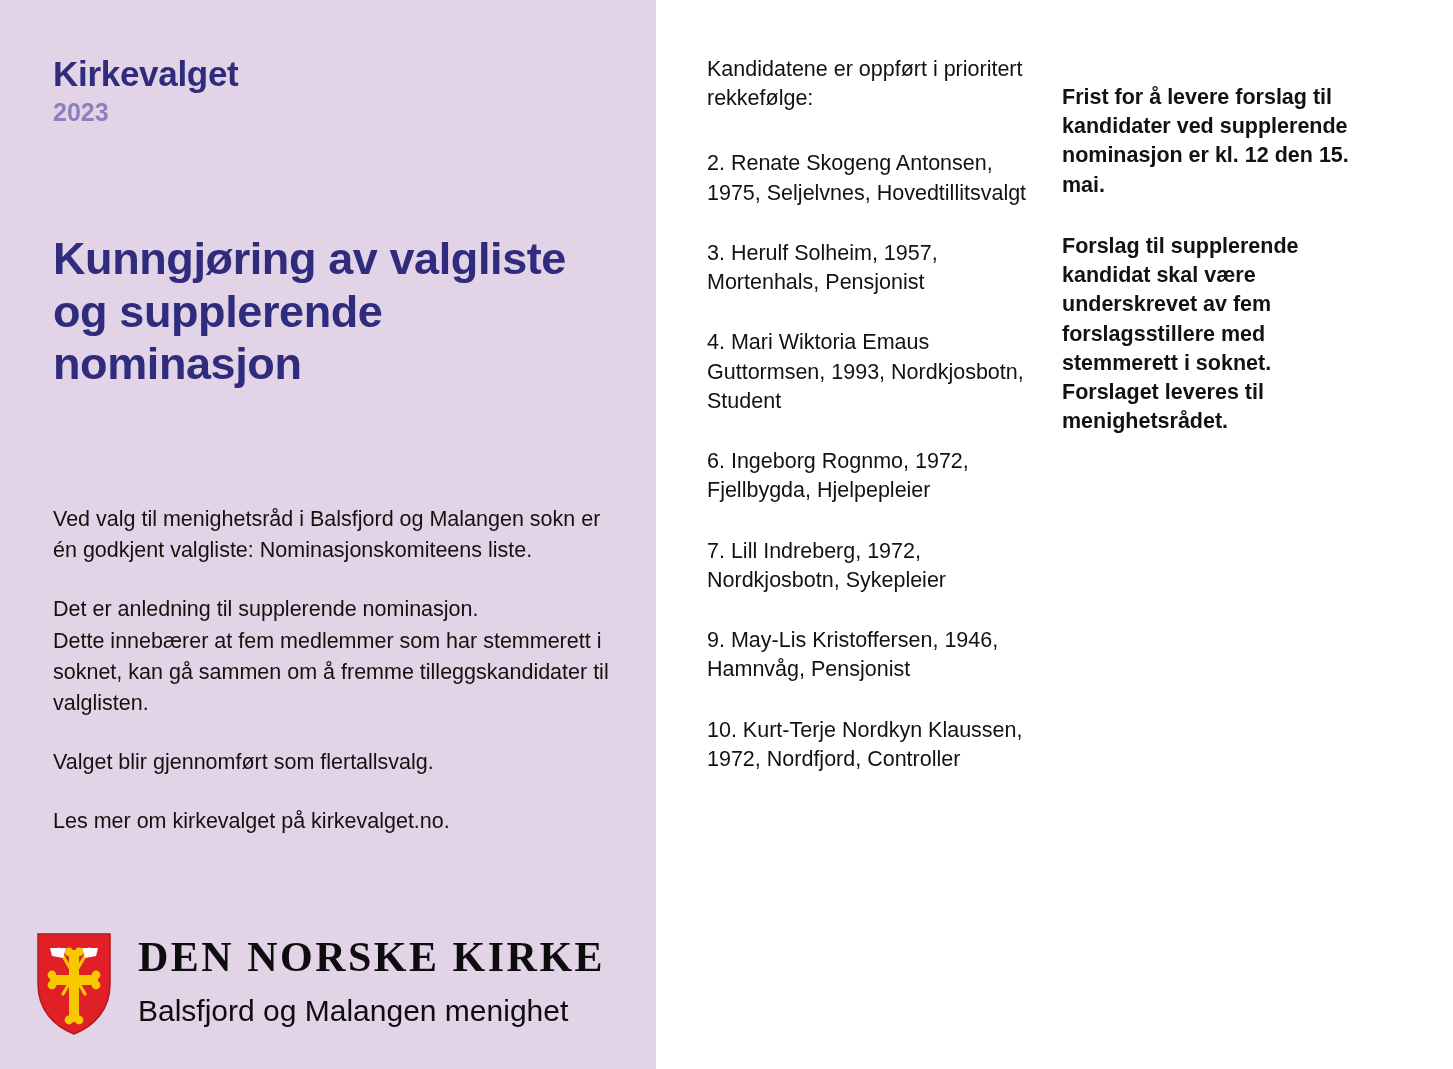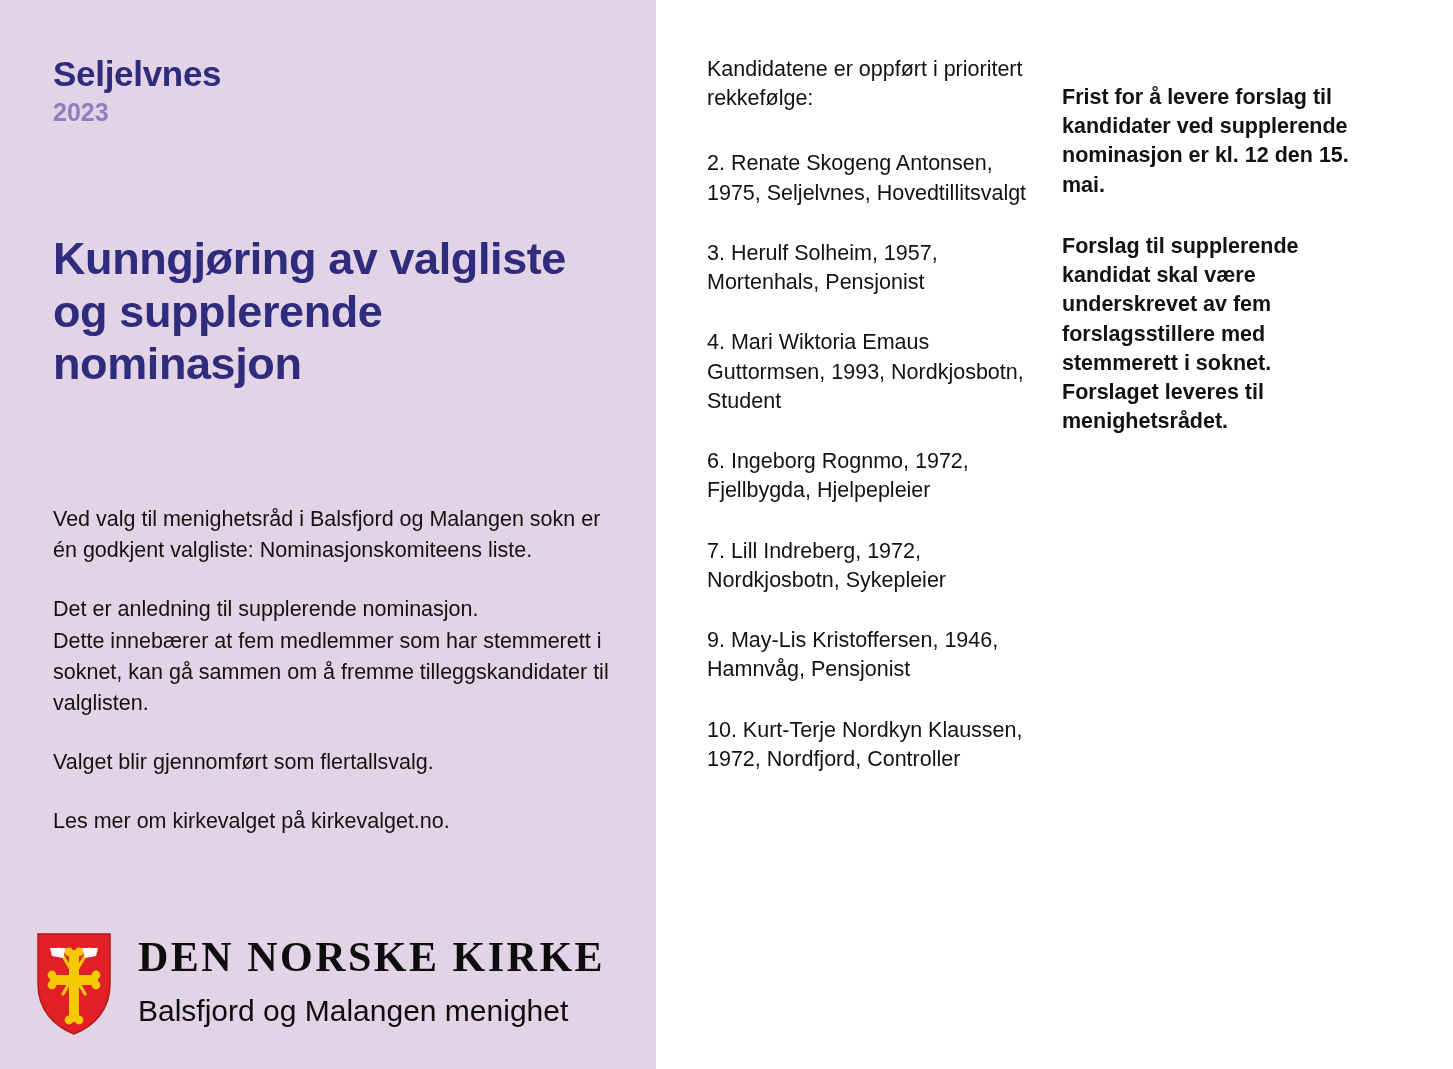--- a/index.html
+++ b/index.html
@@ -147,21 +147,21 @@
   .col-info p:last-child { margin-bottom: 0; }
 </style>
 </head>
 <body>
 
 <div id="poster">
 
   <div class="left-panel">
 
     <div class="brand-block">
-      <div class="brand-title">Seljelvnes</div>
+      <div class="brand-title">Kirkevalget</div>
       <div class="brand-year">2023</div>
     </div>
 
     <div class="main-heading">Kunngjøring av valgliste og supplerende nominasjon</div>
 
     <div class="left-body">
       <p>Ved valg til menighetsråd i Balsfjord og Malangen sokn er én godkjent valgliste: Nominasjonskomiteens liste.</p>
       <p>Det er anledning til supplerende nominasjon.
 Dette innebærer at fem medlemmer som har stemmerett i soknet, kan gå sammen om å fremme tilleggskandidater til valglisten.</p>
       <p>Valget blir gjennomført som flertallsvalg.</p>

